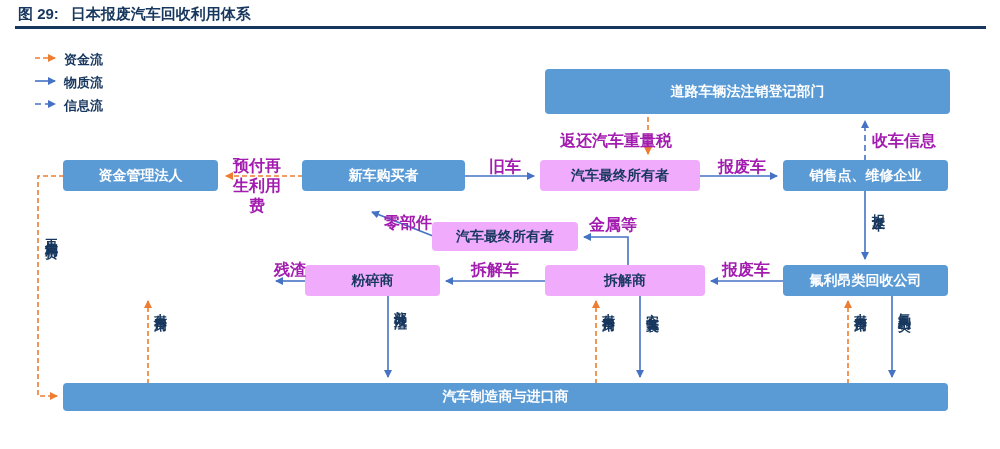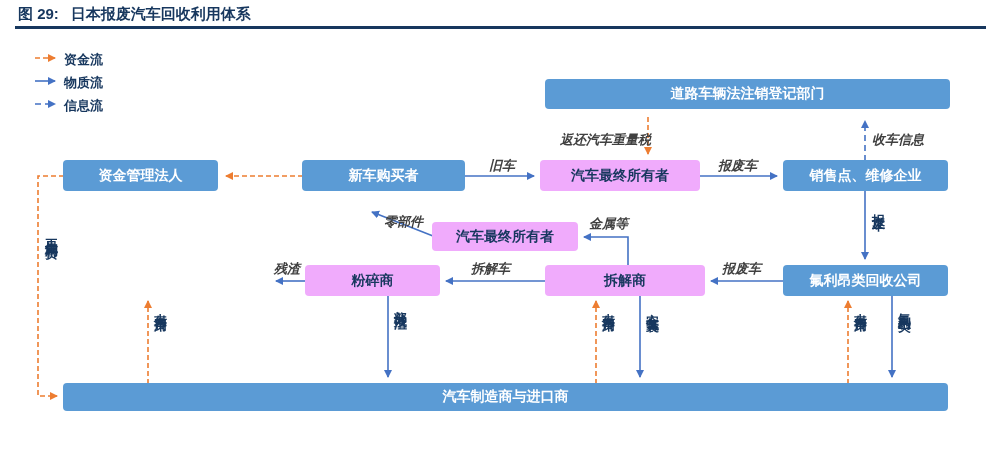--- a/index.html
+++ b/index.html
@@ -18,21 +18,21 @@
   .ln-o { stroke:#ED7D31; }
   .ln-b { stroke:#4472C4; }
   .dash-o { stroke-dasharray:5,3; }
   .dash-b { stroke-dasharray:6,4; }
 
   .box { position:absolute; display:flex; align-items:center; justify-content:center;
          font-size:14px; font-weight:700; border-radius:4px; text-align:center; line-height:1.1; }
   .box.blue  { background:#5B9BD5; color:#ffffff; }
   .box.peach { background:#f0abfc; color:#17375E; }
 
-  .hlabel { position:absolute; font-size:13px; font-weight:700; color:#404040; white-space:nowrap;font-style:italic; }
+  .hlabel { position:absolute; font-size:16px; font-weight:700; color:#a21caf; white-space:nowrap; }
   .hlabel.wrap { white-space:normal; width:60px; text-align:center; line-height:20px; }
   .vlabel { position:absolute; writing-mode:vertical-rl; text-orientation:upright;
             font-size:13px; font-weight:700; color:#17375E; letter-spacing:2px; line-height:14px; }
 </style>
 </head>
 <body>
 
 <div id="canvas">
 
   <div class="fig-header">
@@ -73,31 +73,32 @@
     <path class="ln ln-b" d="M640,295 V377" marker-end="url(#mB)"></path>
     <path class="ln ln-b" d="M892,295 V377" marker-end="url(#mB)"></path>
 
     <path class="ln ln-b dash-b" d="M865,161 V121" marker-end="url(#mB)"></path>
   </svg>
 
   <div class="legend-text" style="left:64px;top:51px">资金流</div>
   <div class="legend-text" style="left:64px;top:74px">物质流</div>
   <div class="legend-text" style="left:64px;top:97px">信息流</div>
 
-  <div class="box blue" style="left:545px;top:79px;width:405px;height:30px">道路车辆法注销登记部门</div>
+  <div class="box blue" style="left:545px;top:69px;width:405px;height:45px">道路车辆法注销登记部门</div>
   <div class="box blue" style="left:63px;top:160px;width:155px;height:31px">资金管理法人</div>
   <div class="box blue" style="left:302px;top:160px;width:163px;height:31px">新车购买者</div>
   <div class="box peach" style="left:540px;top:160px;width:160px;height:31px">汽车最终所有者</div>
   <div class="box blue" style="left:783px;top:160px;width:165px;height:31px">销售点、维修企业</div>
   <div class="box peach" style="left:432px;top:222px;width:146px;height:29px">汽车最终所有者</div>
   <div class="box peach" style="left:305px;top:265px;width:135px;height:31px">粉碎商</div>
   <div class="box peach" style="left:545px;top:265px;width:160px;height:31px">拆解商</div>
   <div class="box blue" style="left:783px;top:265px;width:165px;height:31px">氟利昂类回收公司</div>
   <div class="box blue" style="left:63px;top:383px;width:885px;height:28px">汽车制造商与进口商</div>
 
+  <div class="hlabel wrap" style="left:227px;top:156px">预付再生利用费</div>
   <div class="hlabel" style="left:489px;top:157px">旧车</div>
   <div class="hlabel" style="left:718px;top:157px">报废车</div>
   <div class="hlabel" style="left:560px;top:131px">返还汽车重量税</div>
   <div class="hlabel" style="left:872px;top:131px">收车信息</div>
   <div class="hlabel" style="left:384px;top:213px">零部件</div>
   <div class="hlabel" style="left:589px;top:215px">金属等</div>
   <div class="hlabel" style="left:471px;top:260px">拆解车</div>
   <div class="hlabel" style="left:274px;top:260px">残渣</div>
   <div class="hlabel" style="left:722px;top:260px">报废车</div>
 

